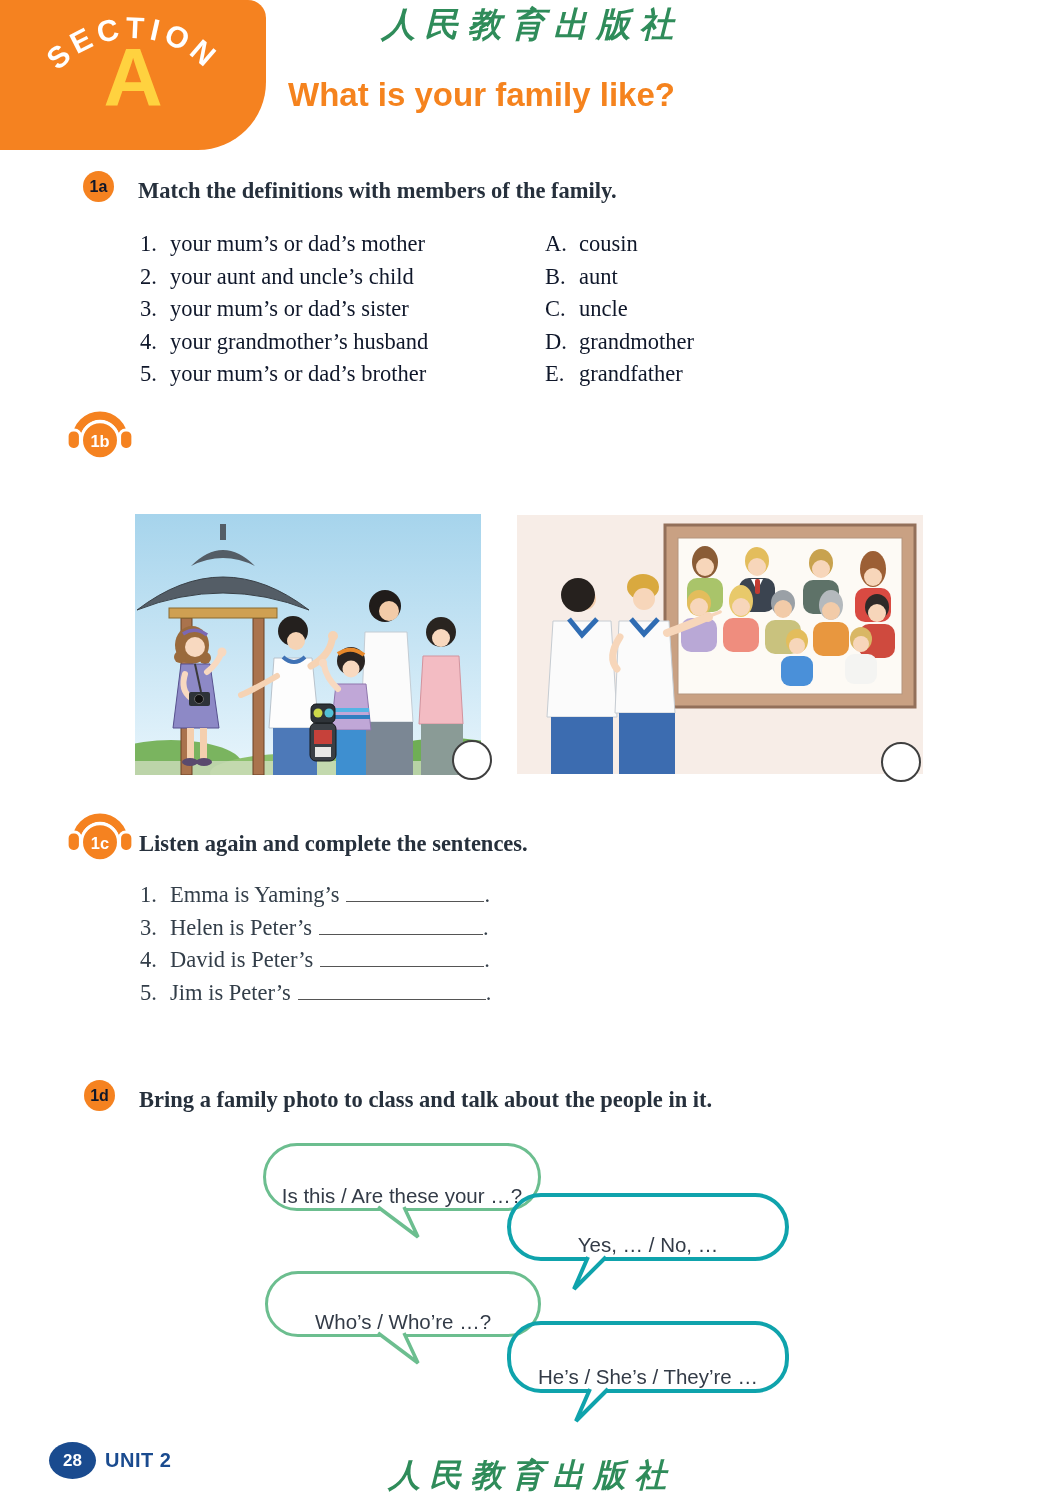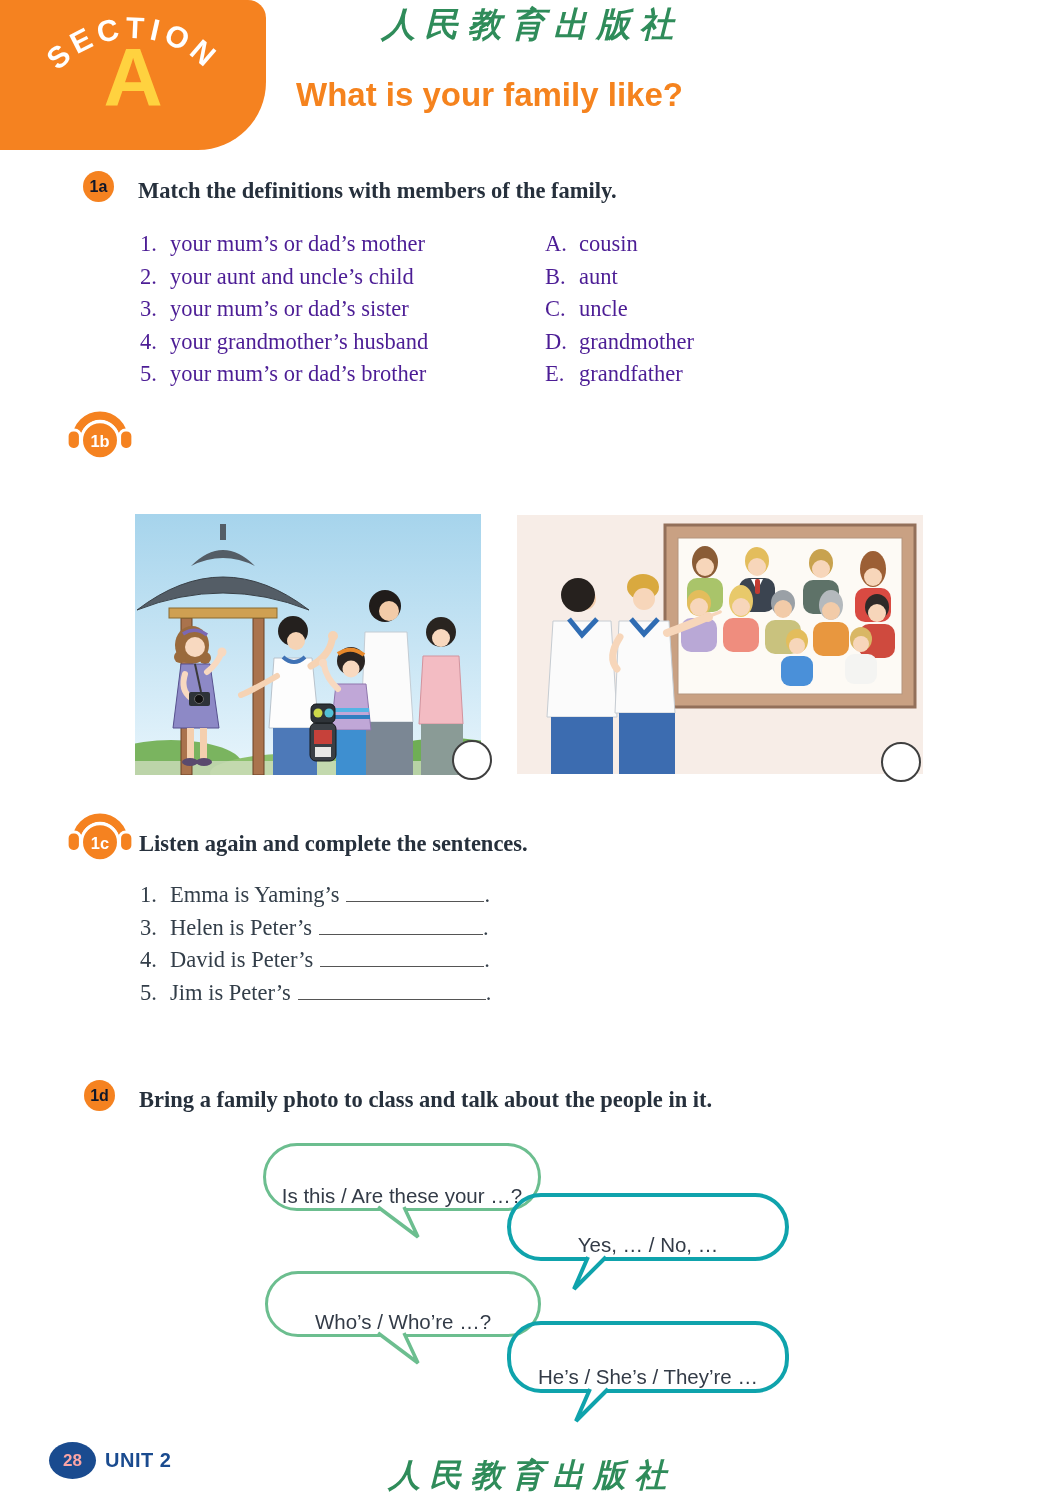--- a/index.html
+++ b/index.html
@@ -7,37 +7,37 @@
         font-family:"Liberation Serif",serif;}
 
   
   .sec-badge{position:absolute;left:0;top:0;width:266px;height:150px;background:#F58220;
              border-radius:0 18px 68px 0;}
   .sec-badge svg{position:absolute;left:0;top:0;}
   .sec-letter{position:absolute;left:0;top:36px;width:266px;text-align:center;
               font:700 82px "Liberation Sans",sans-serif;color:#FFD23F;line-height:1;}
 
   
-  .title{position:absolute;left:296px;top:76px;font:700 33px "Liberation Sans",sans-serif;
+  .title{position:absolute;left:288px;top:76px;font:700 33px "Liberation Sans",sans-serif;
          color:#F5831E;}
   .callig{position:absolute;left:50%;transform:translateX(-50%);white-space:nowrap;
           font:italic 700 34px "DejaVu Serif",serif;color:#2F8C5A;letter-spacing:9px;}
   .callig.top{top:2px;}
   .callig.bottom{top:1454px;font-size:32px;}
 
   .cbadge{position:absolute;width:31px;height:31px;border-radius:50%;background:#F58220;
           color:#0f172a;font:700 16px "Liberation Sans",sans-serif;
           display:flex;align-items:center;justify-content:center;}
   .hp-icon{position:absolute;width:72px;height:60px;}
 
   .ins{position:absolute;font:700 22.5px "Liberation Serif",serif;color:#26303C;
        line-height:33.5px;}
 
   
-  .mcol{position:absolute;font:400 22.5px "Liberation Serif",serif;color:#4c1d95;}
+  .mcol{position:absolute;font:400 22.5px "Liberation Serif",serif;color:#0f172a;}
   .mrow{height:32.6px;line-height:32.6px;white-space:nowrap;}
   .mrow .mnum{display:inline-block;width:30px;}
   .ocol .mnum{width:34px;}
 
   
   .pic{position:absolute;display:block;}
   .ans-circle{position:absolute;width:40px;height:40px;border-radius:50%;background:#fff;
               border:2px solid #3F3F3F;box-sizing:border-box;}
 
   
@@ -51,21 +51,21 @@
   
   .bub{position:absolute;border-radius:34px;background:transparent;display:flex;
        align-items:flex-end;justify-content:center;
        font:400 20.5px "Liberation Sans",sans-serif;color:#333B47;box-sizing:border-box;}
   .bub.green{border:3.5px solid #6CBE8F;}
   .bub.teal{border:4px solid #0FA3AC;}
   .tail{position:absolute;overflow:visible;}
 
   
   .pg-oval{position:absolute;left:49px;top:1442px;width:47px;height:37px;border-radius:50%;
-           background:#1A4B8F;color:#fca5a5;font:700 17px "Liberation Sans",sans-serif;
+           background:#1A4B8F;color:#ffffff;font:700 17px "Liberation Sans",sans-serif;
            display:flex;align-items:center;justify-content:center;}
   .unit{position:absolute;left:105px;top:1449px;font:700 20px "Liberation Sans",sans-serif;
         color:#1A4B8F;letter-spacing:0.5px;}
 </style>
 </head>
 <body>
 
 <div class="page">
 
   <div class="sec-badge">

